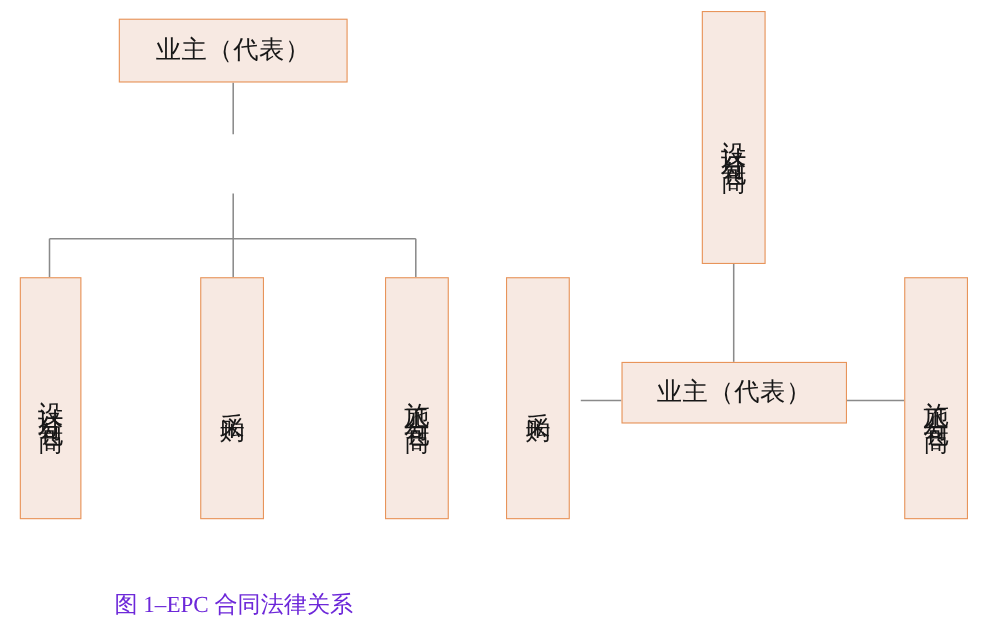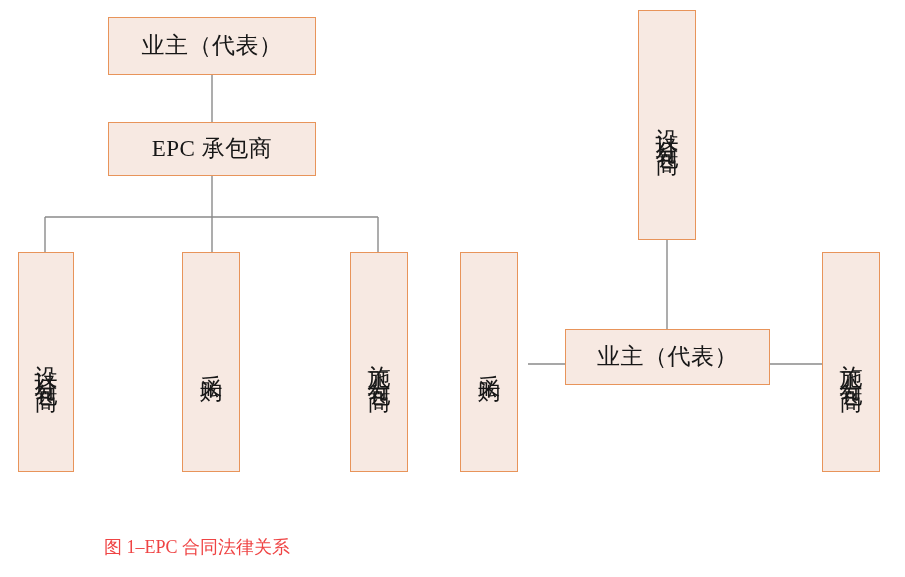--- a/index.html
+++ b/index.html
@@ -51,22 +51,22 @@
 
   .node.vertical {
     writing-mode: vertical-rl;
     text-orientation: upright;
     letter-spacing: 6px;
     line-height: 1.0;
   }
 
   .caption {
     position: absolute;
-    font-size: 18px;
-    color: #ef4444;
+    font-size: 21px;
+    color: #6d28d9;
     white-space: nowrap;
     font-family: "Liberation Serif", "DejaVu Serif", serif;
   }
 </style>
 </head>
 <body>
 
 <div class="canvas">
 
   <svg class="wires" viewBox="0 0 905 577" width="905" height="577">
@@ -87,23 +87,20 @@
       <line x1="528" y1="364" x2="565" y2="364"></line>
 
       <line x1="770" y1="364" x2="822" y2="364"></line>
     </g>
   </svg>
 
   <div class="node" style="left:108px; top:17px; width:208px; height:58px;">
     <span>业主（代表）</span>
   </div>
 
-  <div class="node" style="left:108px; top:122px; width:208px; height:54px;">
-    <span>EPC 承包商</span>
-  </div>
 
   <div class="node vertical" style="left:18px; top:252px; width:56px; height:220px;">
     <span>设计分包商</span>
   </div>
 
   <div class="node vertical" style="left:182px; top:252px; width:58px; height:220px;">
     <span>采购</span>
   </div>
 
   <div class="node vertical" style="left:350px; top:252px; width:58px; height:220px;">

